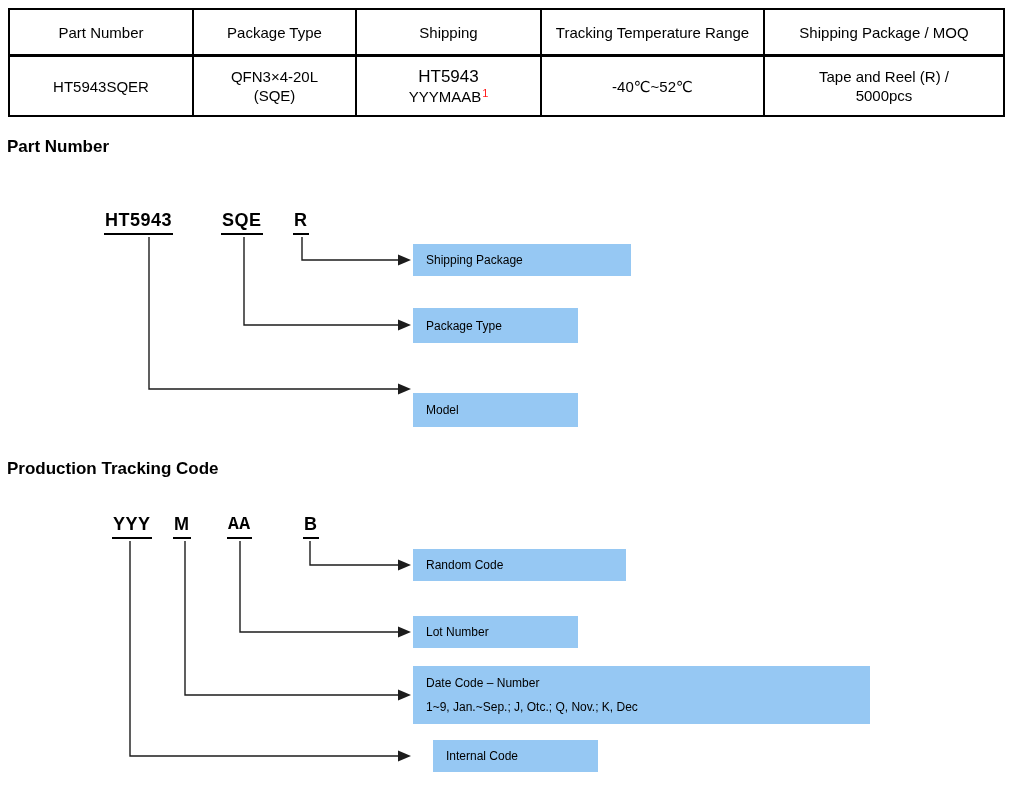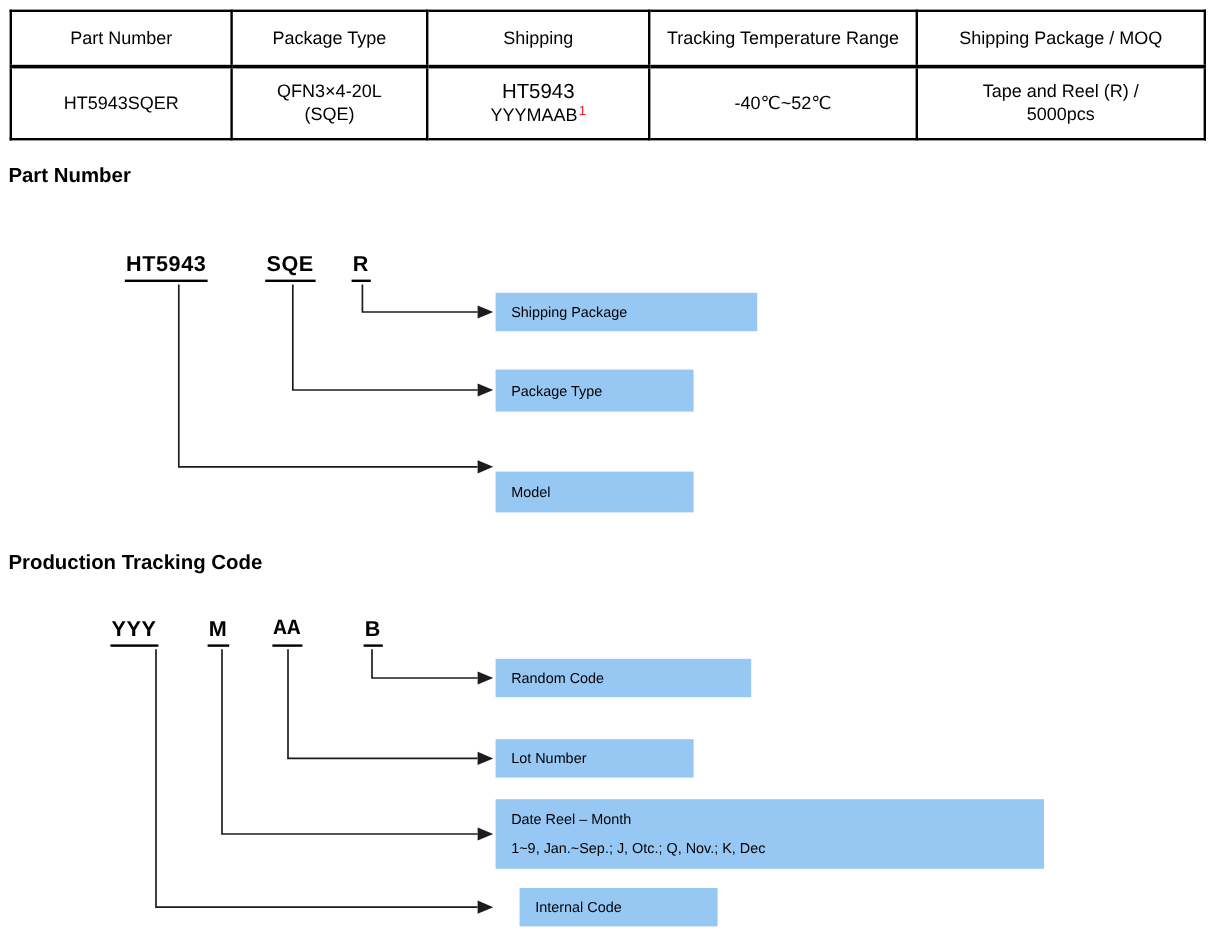--- a/index.html
+++ b/index.html
@@ -97,33 +97,33 @@
   </div>
   <div class="bbox" style="left:413px;top:308px;width:165px;height:35px;">
     <span>Package Type</span>
   </div>
   <div class="bbox" style="left:413px;top:372px;width:165px;height:34px;margin-top:21px;">
     <span>Model</span>
   </div>
 
   <div class="sec-heading" style="top:459px;">Production Tracking Code</div>
 
-  <span class="code" style="left:92px;top:514px;text-align:center;">YYY</span>
+  <span class="code" style="left:112px;top:514px;text-align:center;">YYY</span>
   <span class="code" style="left:173px;top:514px;">M</span>
   <span class="code" style="left:227px;top:514px;font-family:Liberation Mono, monospace;">AA</span>
   <span class="code" style="left:303px;top:514px;">B</span>
 
   <div class="bbox" style="left:413px;top:549px;width:213px;height:32px;">
     <span>Random Code</span>
   </div>
   <div class="bbox" style="left:413px;top:616px;width:165px;height:32px;">
     <span>Lot Number</span>
   </div>
   <div class="bbox two-line" style="left:413px;top:666px;width:457px;height:58px;">
-    <span>Date Reel – Month</span>
+    <span>Date Code – Number</span>
     <span>1~9, Jan.~Sep.; J, Otc.; Q, Nov.; K, Dec</span>
   </div>
   <div class="bbox" style="left:433px;top:740px;width:165px;height:32px;">
     <span>Internal Code</span>
   </div>
 
   <svg class="connectors" width="1010" height="786" viewBox="0 0 1010 786">
 
     <path d="M302,237 V260 H398"></path>
     <polygon points="398,254.5 411,260 398,265.5"></polygon>

